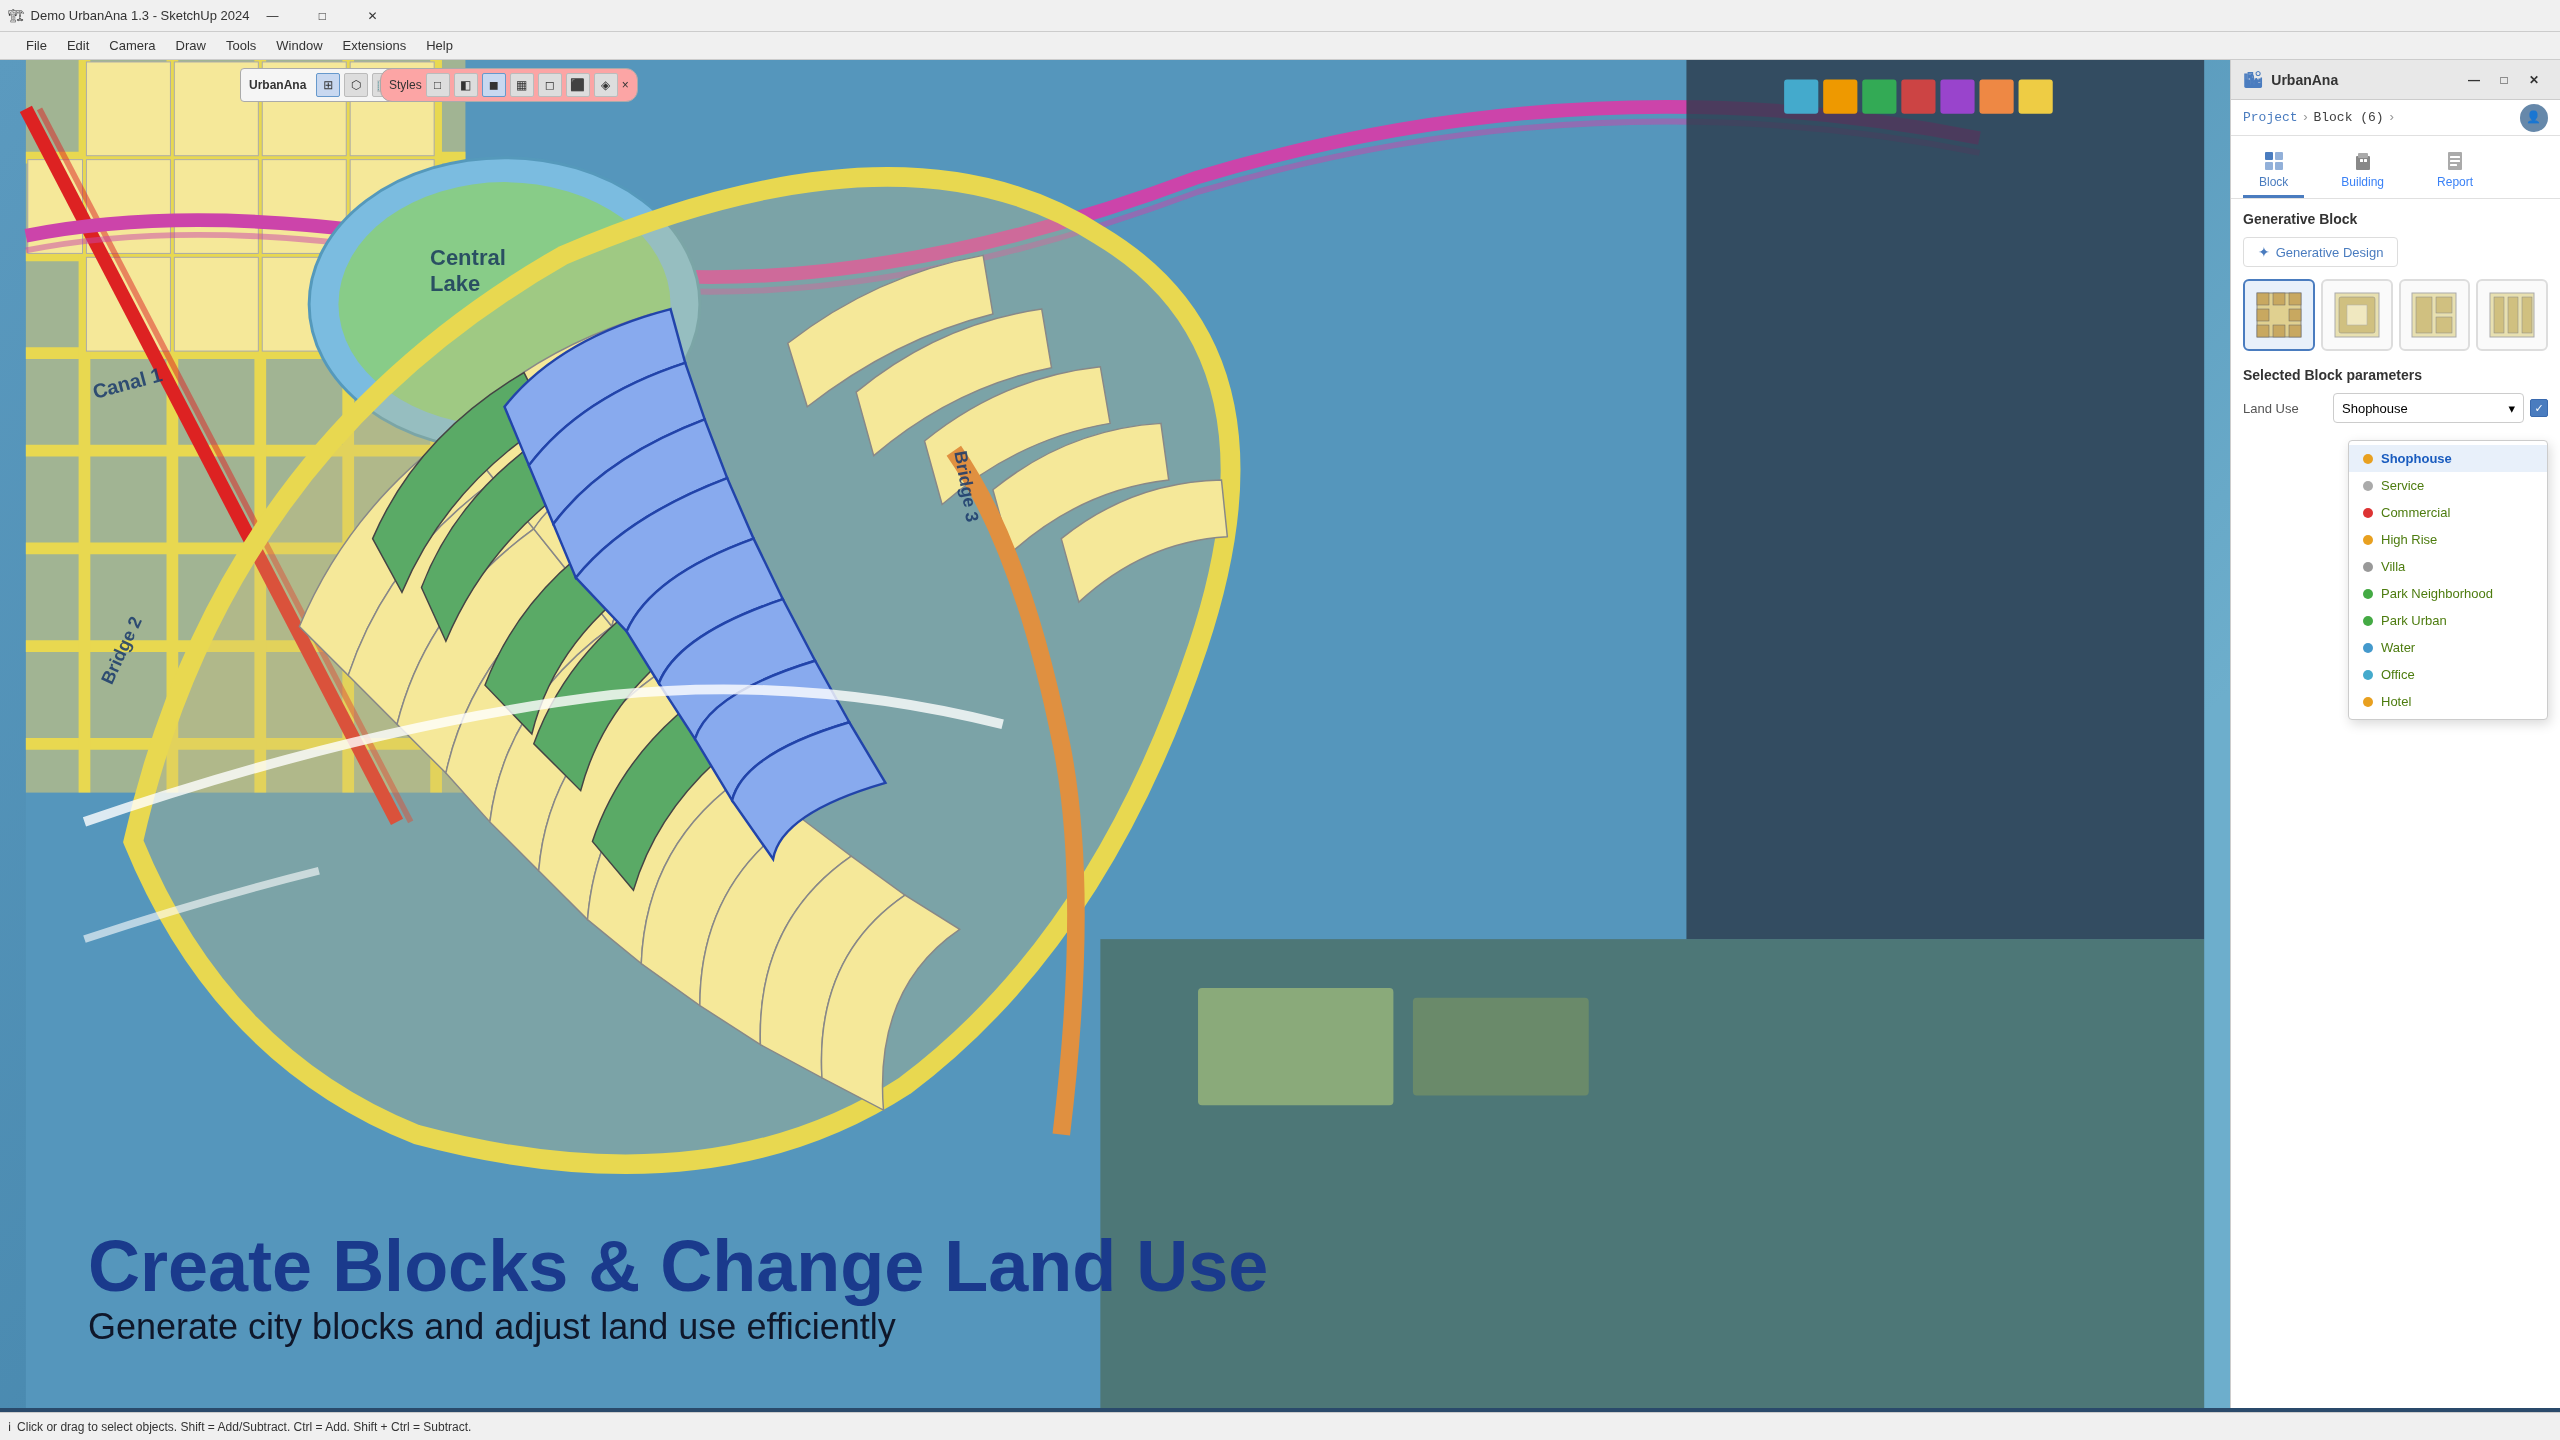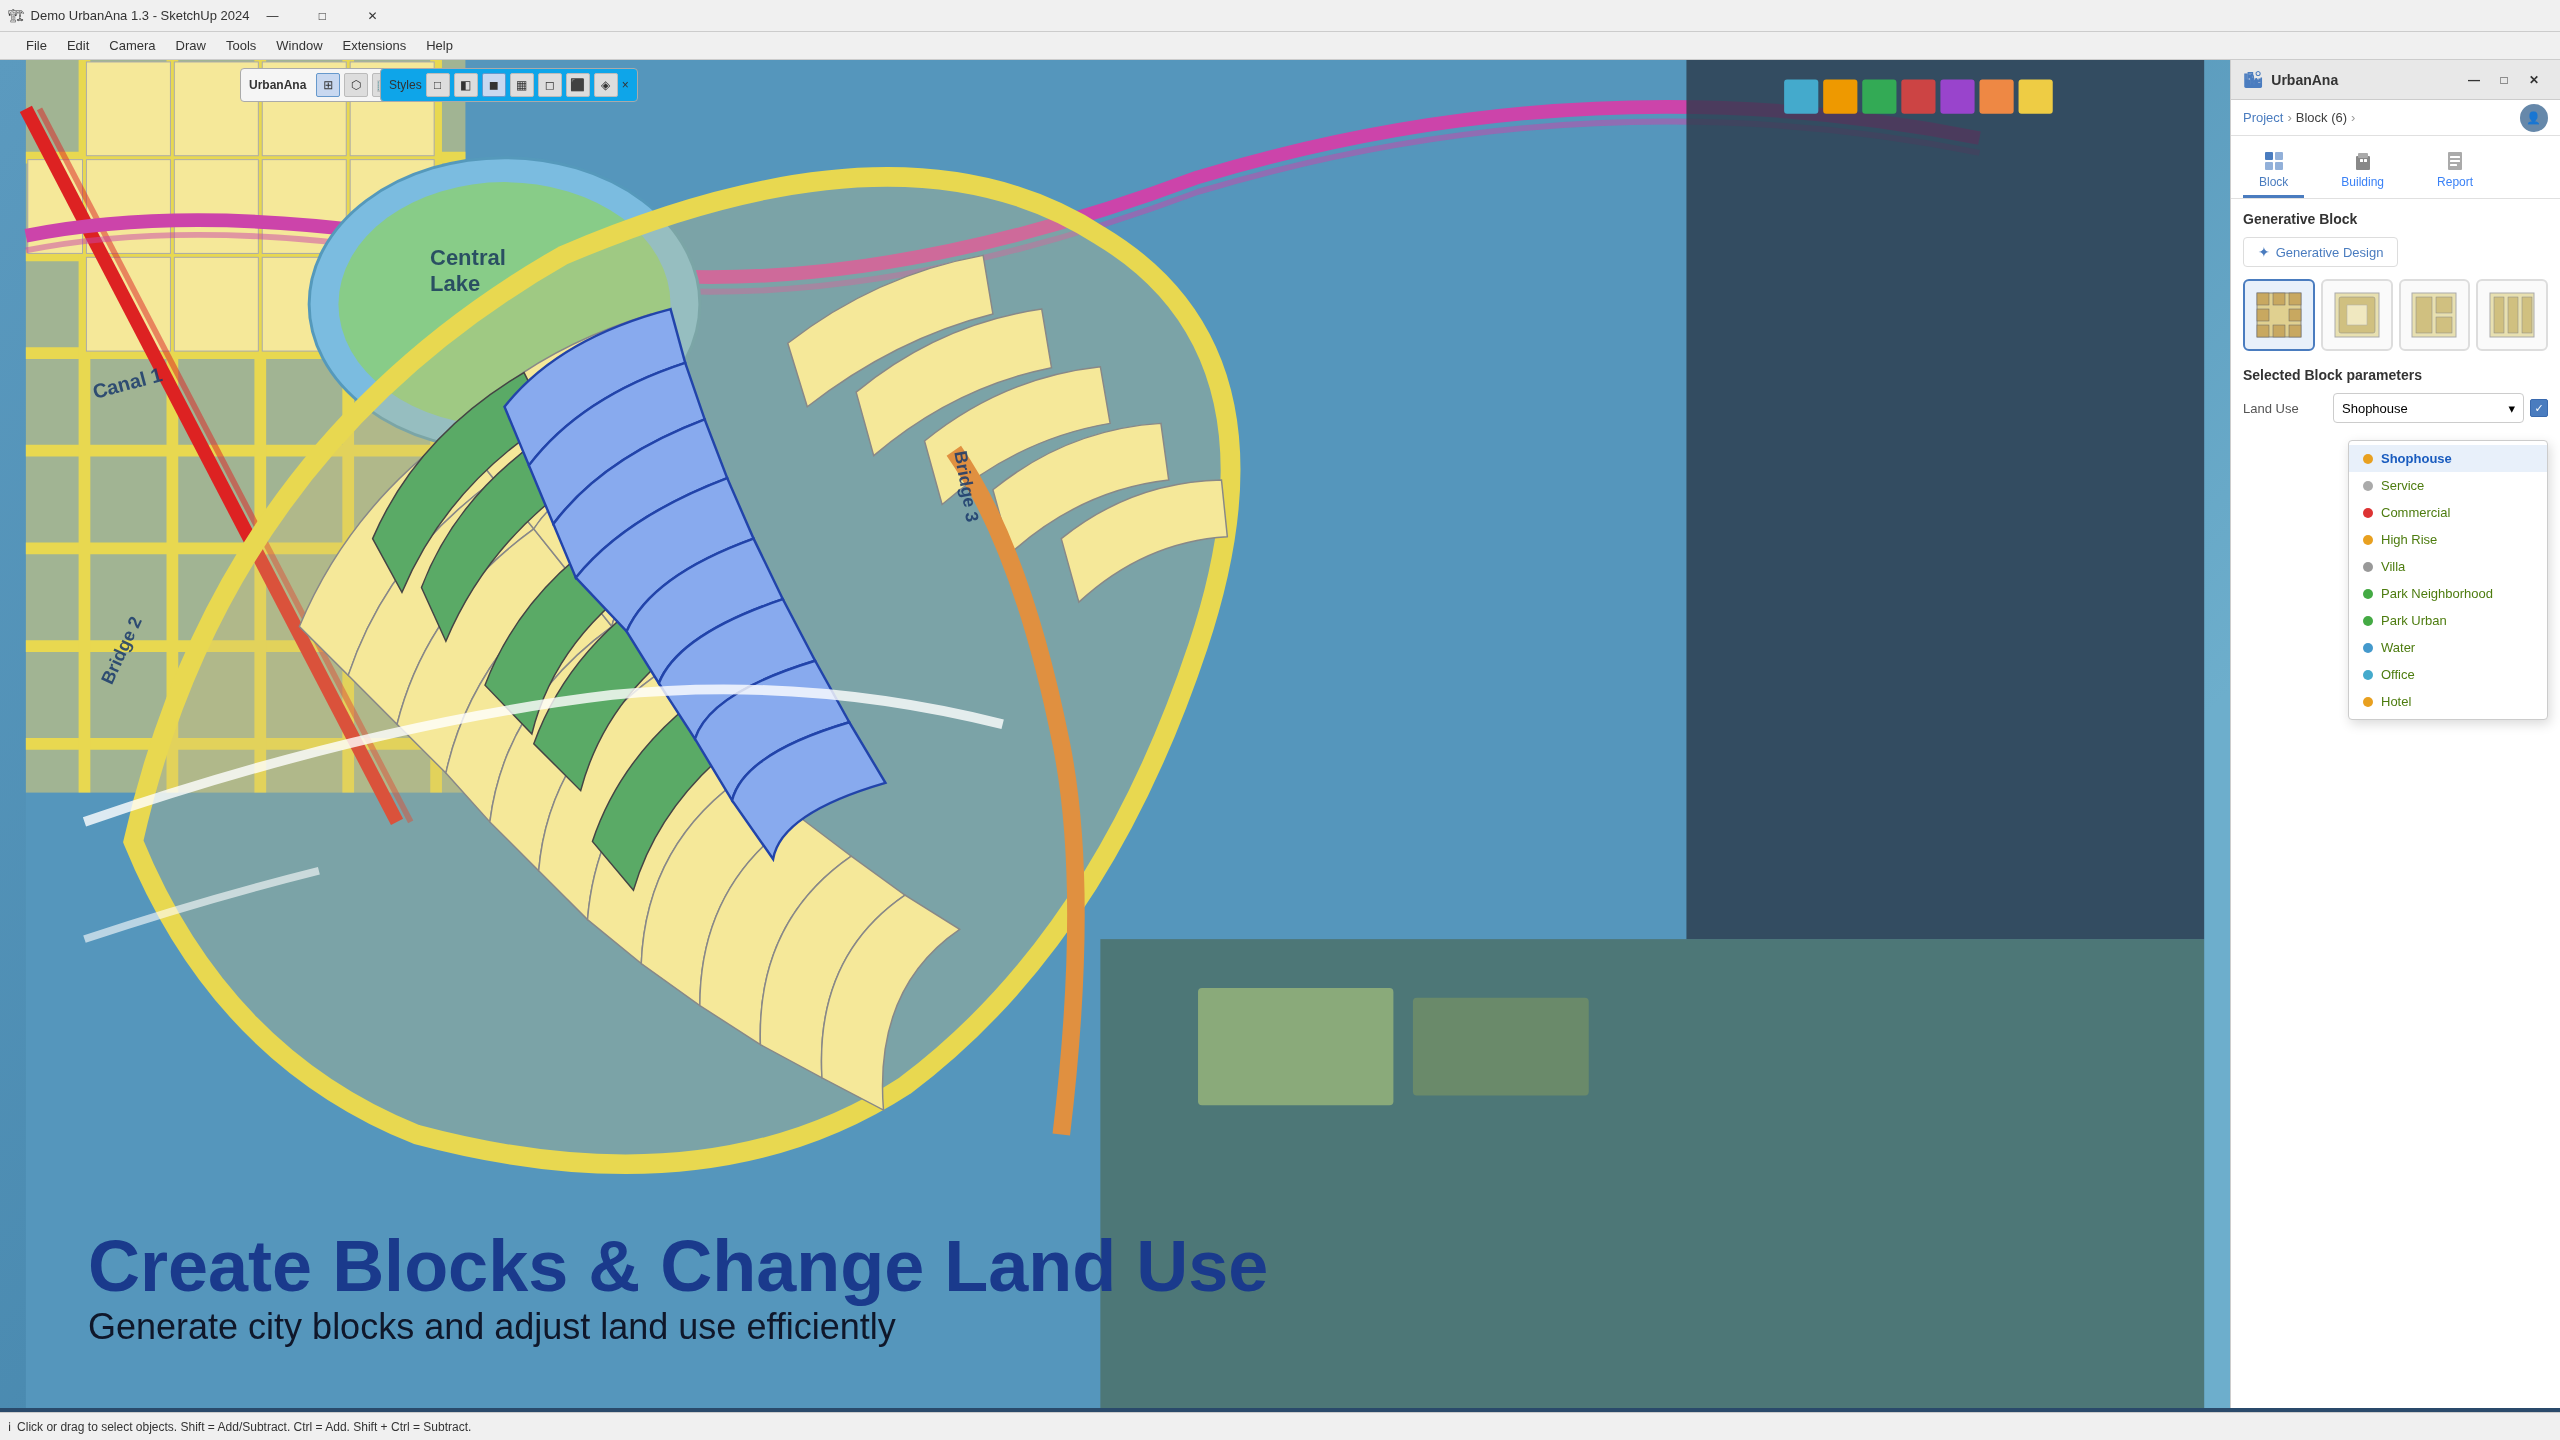--- a/index.html
+++ b/index.html
@@ -89,23 +89,23 @@
       font-size: 12px;
       cursor: pointer;
     }
     .toolbar-icon.active { background: #c8d8f0; border-color: #6699cc; }
 
     
     #styles-toolbar {
       position: absolute;
       top: 68px;
       left: 380px;
-      background: #0ea5e9;
+      background: #fca5a5;
       border: 1px solid #aaa;
-      border-radius: 4px;
+      border-radius: 12px;
       padding: 4px 8px;
       display: flex;
       align-items: center;
       gap: 4px;
       z-index: 200;
       font-size: 12px;
       color: #333;
     }
 
     
@@ -215,20 +215,21 @@
 
     #panel-breadcrumb {
       height: 36px;
       display: flex;
       align-items: center;
       padding: 0 12px;
       border-bottom: 1px solid #e0e0e0;
       font-size: 13px;
       color: #555;
       gap: 4px;
+      font-family: Liberation Mono, monospace;
     }
     #panel-breadcrumb .bc-link {
       color: #4a7cbf;
       cursor: pointer;
     }
     #panel-breadcrumb .bc-arrow { color: #999; }
     #panel-breadcrumb .bc-current { color: #404040; cursor: pointer; }
 
     .panel-avatar {
       margin-left: auto;

